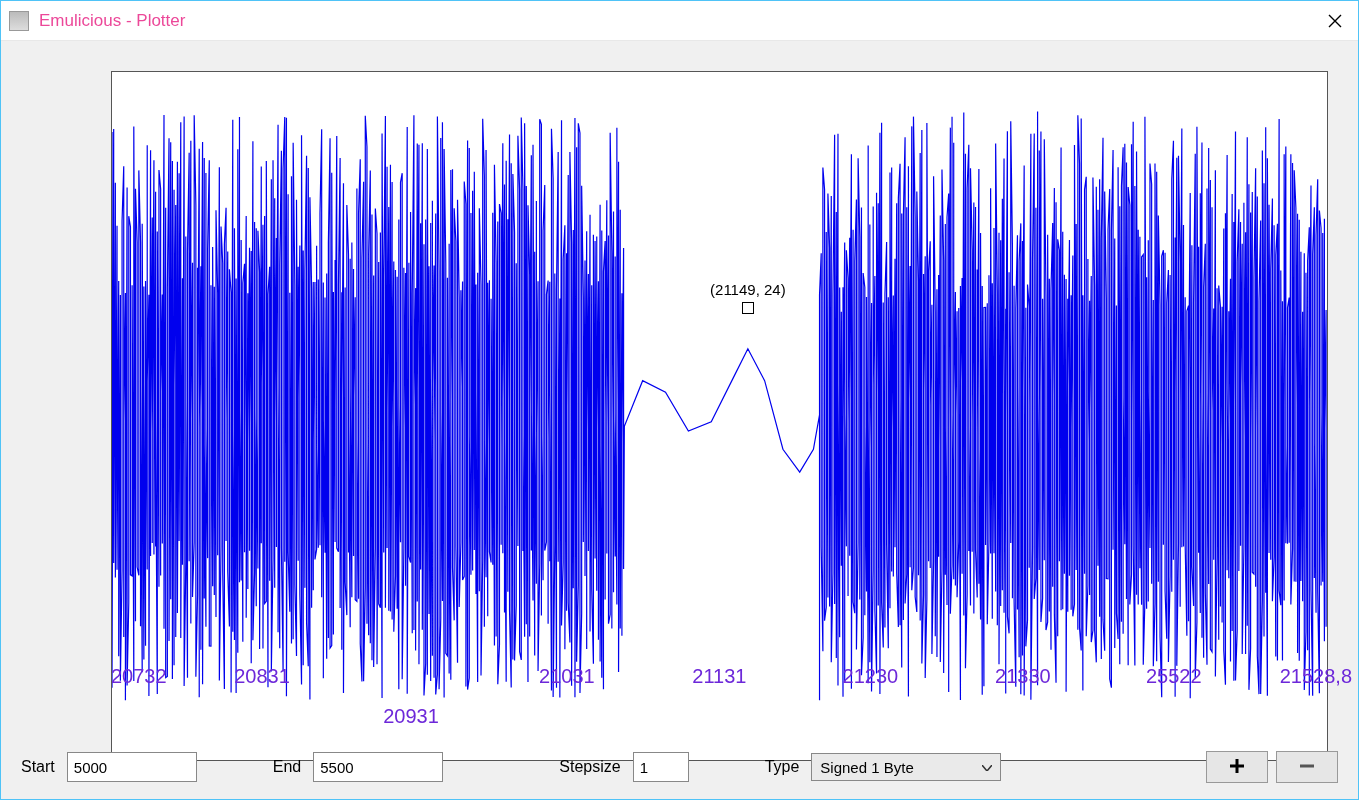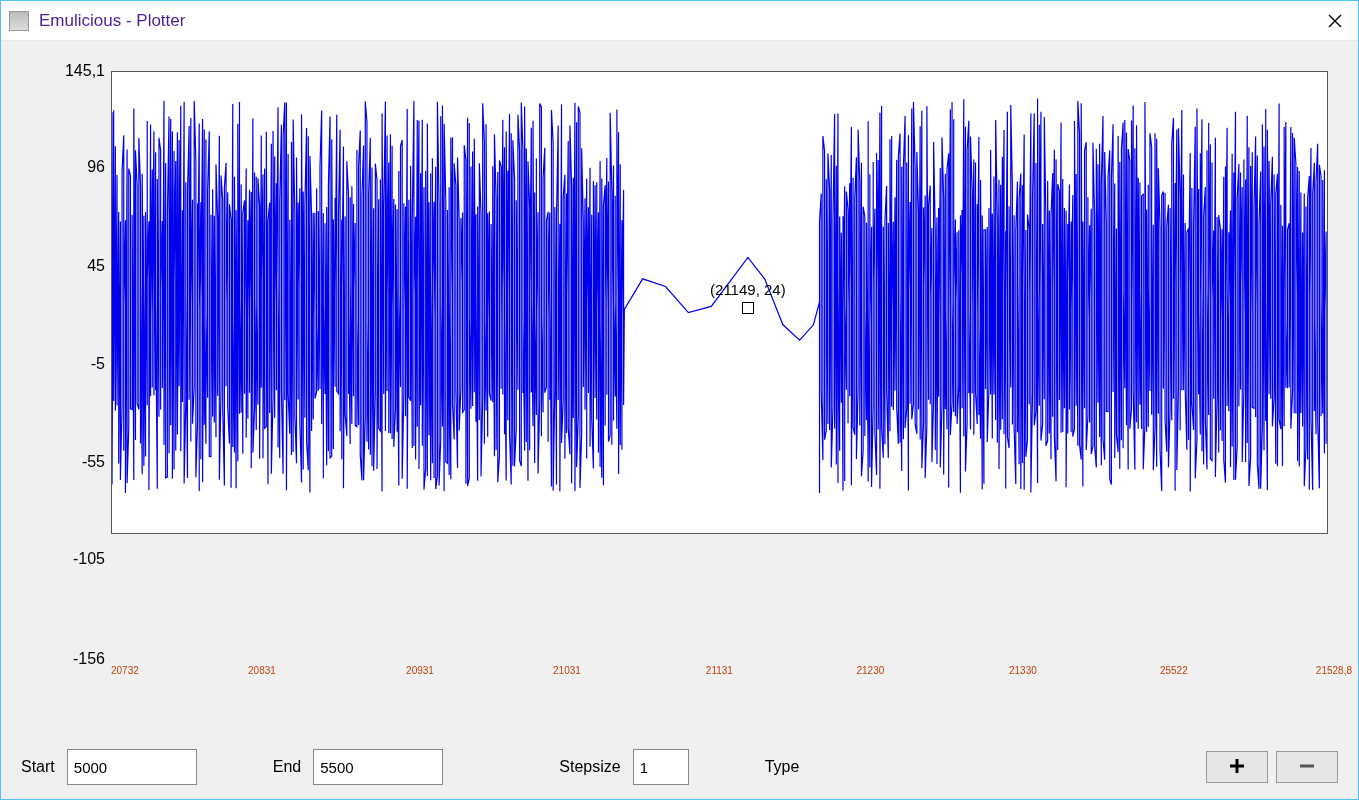--- a/index.html
+++ b/index.html
@@ -28,21 +28,21 @@
   }
   .app-icon {
     width: 20px; height: 20px;
     background: linear-gradient(#bbb,#ddd);
     border: 1px solid #999;
     margin-right: 10px;
     flex-shrink: 0;
   }
   .title-text {
     font-size: 17px;
-    color: #4c1d95;
+    color: #ec4899;
     flex: 0 0 auto;
   }
   .title-spacer { flex: 1; }
   .close-btn {
     width: 46px; height: 40px;
     display: flex; align-items: center; justify-content: center;
     font-size: 18px;
     color: #000;
     cursor: pointer;
   }
@@ -54,21 +54,21 @@
   }
   .plot-area {
     position: absolute;
     left: 30px; right: 30px;
     top: 30px; bottom: 70px;
   }
   .plot-canvas {
     position: absolute;
     left: 80px; top: 0;
     right: 0;
-    height: 463px;
+    height: 690px;
     background: #fff;
     border: 1px solid #555;
   }
   svg.plot-svg {
     position: absolute;
     left: 0; top: 0;
     width: 100%; height: 100%;
   }
   .y-labels {
     position: absolute;
@@ -84,22 +84,22 @@
     white-space: nowrap;
   }
   .x-labels {
     position: absolute;
     left: 80px; right: 0;
     top: 592px;
     height: 24px;
   }
   .x-labels span {
     position: absolute;
-    font-size: 10px;
-    color: #c2410c;
+    font-size: 20px;
+    color: #6d28d9;
     transform: translateX(-50%);
     white-space: nowrap;
     top: 2px;
     text-align: center;
   }
   .cursor-label {
     position: absolute;
     font-size: 15px;
     color: #000;
     white-space: nowrap;
@@ -122,21 +122,21 @@
     align-items: center;
     gap: 8px;
     font-size: 16px;
     margin-top: 7px;
   }
   .controlbar label {
     margin-right: 4px;
     color: #000;
   }
   .controlbar input[type=text] {
-    height: 36px;
+    height: 30px;
     border: 1px solid #888;
     background: #fff;
     font-size: 15px;
     padding: 0 6px;
   }
   .start-input { width: 130px; }
   .end-input   { width: 130px; }
   .step-input  { width: 56px; }
   .gap-s { width: 60px; }
   .gap-m { width: 100px; }
@@ -179,62 +179,61 @@
     <div class="close-btn">
       <svg width="14" height="14" viewBox="0 0 14 14">
           <path d="M1 1 L13 13 M13 1 L1 13" stroke="currentColor" stroke-width="1.4"></path>
         </svg>
     </div>
   </div>
 
   <div class="content">
     <div class="plot-area">
 
-      <div class="y-labels" id="y-labels">
-          <span style="top: 0px;">145,1</span>
-          <span style="top: 95.8844px;">96</span>
-          <span style="top: 195.479px;">45</span>
-          <span style="top: 293.121px;">-5</span>
-          <span style="top: 390.763px;">-55</span>
-          <span style="top: 488.405px;">-105</span>
-          <span style="top: 588px;">-156</span>
-        </div>
 
       <div class="plot-canvas" id="plot-canvas">
         <svg class="plot-svg" id="plot-svg" preserveAspectRatio="none" viewBox="0 0 1215 588">
             <path d="M0 283.35702424443707 L0 51.365557769659404 L0 526.2746817909093 L1.67733433734718 48.67802590774852 L1.67733433734718 419.54791313879286 L3.35466867469436 94.68290171975735 L3.35466867469436 432.0809777728575 L5.032003012041541 131.3495075669049 L5.032003012041541 425.4874653704592 L6.70933734938872 178.6884219453226 L6.70933734938872 499.3380857978906 L8.3866716867359 190.67531431390802 L8.3866716867359 520.309346183336 L10.064006024083081 425.958597966578 L10.064006024083081 127.28902768039825 L11.741340361430261 80.57822312699807 L11.741340361430261 482.9328268912479 L11.741340361430261 298.9581431869155 L13.41867469877744 188.96538258894338 L13.41867469877744 536.9050504802009 L15.09600903612462 98.73156980645729 L15.09600903612462 524.2641644559797 L16.7733433734718 453.68100093894407 L16.7733433734718 123.22507373512491 L18.45067771081898 132.3771341500917 L18.45067771081898 429.7891872462152 L20.128012048166163 430.6494144242032 L20.128012048166163 182.2173708405258 L21.805346385513342 520.3919701834016 L21.805346385513342 46.62624680014176 L23.482680722860522 469.49793008625437 L23.482680722860522 99.80157990659762 L25.1600150602077 145.63970089780548 L25.1600150602077 423.10426105651027 L26.83734939755488 430.1524984521774 L26.83734939755488 84.0877172931078 L28.51468373490206 145.2672817980163 L28.51468373490206 473.7662507704945 L28.51468373490206 267.31063979400636 L30.19201807224924 512.936472645567 L30.19201807224924 129.63054328914694 L31.86935240959642 502.12386236747835 L31.86935240959642 183.30614085800624 L31.86935240959642 265.32841720276684 L33.5466867469436 490.34847739358975 L33.5466867469436 178.5501544064084 L35.22402108429078 425.10950451909525 L35.22402108429078 62.63609922055355 L35.22402108429078 264.5667193541377 L36.90135542163796 190.3251291902257 L36.90135542163796 533.2619766617054 L38.57868975898515 66.90710706832158 L38.57868975898515 413.59664119080514 L38.57868975898515 308.96443698209447 L40.256024096332325 124.43404618593286 L40.256024096332325 402.45412089827016 L40.256024096332325 307.99881606947366 L41.93335843367951 75.44634351684431 L41.93335843367951 412.3719308352229 L43.610692771026685 102.44116975752837 L43.610692771026685 405.4971452411118 L43.610692771026685 297.3373064196711 L45.28802710837387 531.545624206442 L45.28802710837387 136.3723017317846 L46.965361445721044 439.86697131095445 L46.965361445721044 83.82507845034604 L48.64269578306823 99.98084133895884 L48.64269578306823 430.3200903955729 L48.64269578306823 273.7251753857256 L50.3200301204154 190.1500366283846 L50.3200301204154 403.0395207285222 L51.997364457762586 36.71614676228319 L51.997364457762586 475.7650483891028 L53.67469879510976 116.0719867345112 L53.67469879510976 517.5505249612874 L55.352033132456945 516.5824763931429 L55.352033132456945 184.08849889226468 L57.02936746980412 56.6683610711342 L57.02936746980412 486.36201588687845 L58.706701807151305 59.98400275806273 L58.706701807151305 450.5160915463602 L60.38403614449848 75.97301082587444 L60.38403614449848 518.7412481395378 L62.061370481845664 100.63326957534309 L62.061370481845664 507.08481828631096 L62.061370481845664 268.3556199285747 L63.73870481919284 113.63667153906192 L63.73870481919284 482.8630945791358 L65.41603915654002 76.76440141292636 L65.41603915654002 462.3465591869592 L67.0933734938872 86.58348111109746 L67.0933734938872 400.7641378047297 L68.77070783123439 43.04101815291813 L68.77070783123439 483.7561369628236 L70.44804216858157 176.2586652439 L70.44804216858157 421.04862281374335 L72.12537650592874 37.99946407069831 L72.12537650592874 524.8548381585763 L73.80271084327592 418.83125248574163 L73.80271084327592 140.53422413427865 L73.80271084327592 281.99410494852214 L75.48004518062311 517.772027599761 L75.48004518062311 154.0795792656009 L77.1573795179703 69.01516592794871 L77.1573795179703 418.07708874046193 L78.83471385531747 58.656912309187305 L78.83471385531747 471.39476617286687 L78.83471385531747 296.9415148570468 L80.51204819266465 162.95857866150595 L80.51204819266465 448.6497267221833 L82.18938253001184 401.9747845007264 L82.18938253001184 37.03923422758521 L83.86671686735902 113.8937518877969 L83.86671686735902 516.7506543223544 L85.5440512047062 447.01131038045685 L85.5440512047062 167.4025946358551 L85.5440512047062 282.6646401466229 L87.22138554205337 65.63699118321983 L87.22138554205337 534.3495663363278 L87.22138554205337 305.13008065078253 L88.89871987940056 166.01991924671267 L88.89871987940056 493.81399750981655 L88.89871987940056 288.5537975981074 L90.57605421674774 59.835313042848384 L90.57605421674774 523.2802942708013 L92.25338855409491 73.48975361944485 L92.25338855409491 450.0250354324951 L92.25338855409491 317.4915351529987 L93.93072289144209 474.1119824019746 L93.93072289144209 86.24302335196194 L93.93072289144209 304.6823037750471 L95.60805722878928 415.46945185895885 L95.60805722878928 151.56575034202444 L97.28539156613645 75.50609732763132 L97.28539156613645 490.445165053241 L98.96272590348363 490.6022092519473 L98.96272590348363 182.20972791123904 L100.6400602408308 439.5675325589437 L100.6400602408308 149.50632830513086 L102.317394578178 447.03767974217993 L102.317394578178 183.50485701946093 L103.99472891552517 465.7587545939238 L103.99472891552517 118.11751253633798 L105.67206325287235 189.4691211101134 L105.67206325287235 413.03643875064404 L107.34939759021952 81.39254250191004 L107.34939759021952 520.077295800173 L109.02673192756671 405.4748777801012 L109.02673192756671 132.0665532963497 L110.70406626491389 163.39700487786217 L110.70406626491389 427.00868454897204 L112.38140060226107 527.2989849973964 L112.38140060226107 147.36908735186347 L114.05873493960824 115.99972631216411 L114.05873493960824 400.88309292539157 L114.05873493960824 297.0545264072885 L115.73606927695543 153.51608693364386 L115.73606927695543 426.8686339389318 L117.41340361430261 473.85766455780106 L117.41340361430261 168.67132089745013 L119.09073795164979 188.49568984368705 L119.09073795164979 530.4099836949019 L120.76807228899696 40.898218705624004 L120.76807228899696 478.39085083090396 L120.76807228899696 307.4593742696533 L122.44540662634415 485.35529225487346 L122.44540662634415 133.48535889666562 L124.12274096369133 530.797320319323 L124.12274096369133 176.4886479342548 L125.8000753010385 496.3577619373682 L125.8000753010385 66.07750183483608 L127.47740963838568 436.04106991784585 L127.47740963838568 38.37674685276079 L127.47740963838568 288.4058780356799 L129.15474397573288 434.5321564414704 L129.15474397573288 143.51218730908488 L130.83207831308005 486.86537770288095 L130.83207831308005 180.3455479770335 L132.50941265042724 163.8173659886316 L132.50941265042724 410.3754771598788 L132.50941265042724 310.29973123239483 L134.1867469877744 123.08402694919727 L134.1867469877744 466.4924088356411 L135.8640813251216 189.0994812573377 L135.8640813251216 441.8974121636305 L135.8640813251216 316.72556797913825 L137.54141566246878 150.24213395191578 L137.54141566246878 409.09685610921827 L137.54141566246878 301.1739229819879 L139.21874999981594 152.94842573116688 L139.21874999981594 505.3655359019672 L140.89608433716313 59.21276171185764 L140.89608433716313 485.55218348907226 L142.57341867451032 428.04822338667685 L142.57341867451032 128.22980279441776 L142.57341867451032 289.29992496648094 L144.25075301185748 456.63554142355946 L144.25075301185748 133.64586041168667 L144.25075301185748 296.26018077747847 L145.92808734920467 424.4326909015366 L145.92808734920467 135.60175549733282 L147.60542168655184 170.93432277807165 L147.60542168655184 493.2203938781396 L149.28275602389903 80.86726481638658 L149.28275602389903 402.8074703453592 L149.28275602389903 266.75638092426533 L150.96009036124622 130.55672735634636 L150.96009036124622 492.7826624735367 L152.63742469859338 123.03330569120362 L152.63742469859338 454.2646428117479 L154.3147590359406 452.31213807260895 L154.3147590359406 76.1557463170023 L155.99209337328773 525.7408487124712 L155.99209337328773 190.02983419505716 L157.66942771063495 166.4979497330092 L157.66942771063495 434.90601539212184 L159.34676204798214 91.6055804642238 L159.34676204798214 512.2725507159619 L161.0240963853293 416.93734632820946 L161.0240963853293 75.41090811742413 L162.7014307226765 440.86197522663815 L162.7014307226765 107.90864344454428 L162.7014307226765 299.13268324784434 L164.37876506002368 141.96484153440133 L164.37876506002368 406.0573476812729 L164.37876506002368 266.5388964742447 L166.05609939737084 44.99343917979752 L166.05609939737084 478.8045568170481 L166.05609939737084 269.7622370239165 L167.73343373471803 492.4492365441939 L167.73343373471803 164.6782377510172 L169.4107680720652 67.27396767408402 L169.4107680720652 406.5366840788167 L171.0881024094124 512.4524483614948 L171.0881024094124 82.59595645869126 L172.76543674675958 38.55322903810861 L172.76543674675958 418.66424652816215 L174.44277108410674 39.2007935922195 L174.44277108410674 533.5807529456465 L176.12010542145393 104.5492286171555 L176.12010542145393 409.97759279076854 L177.79743975880112 461.32635788118466 L177.79743975880112 188.57420357181417 L179.47477409614828 488.48562848430925 L179.47477409614828 89.16887564526775 L181.15210843349547 484.70484799903784 L181.15210843349547 60.46759173838598 L182.82944277084263 182.51266583569446 L182.82944277084263 438.17054237343734 L184.50677710818982 499.0825959820849 L184.50677710818982 109.12108995411887 L186.184111445537 417.6704145841107 L186.184111445537 166.46529358060235 L186.184111445537 278.6492141981459 L187.86144578288418 148.2855440545162 L187.86144578288418 446.74996070649047 L189.53878012023137 523.5539496469052 L189.53878012023137 54.04961557280376 L191.21611445757856 506.97523893870624 L191.21611445757856 152.5822599371577 L192.89344879492572 440.8924464890737 L192.89344879492572 169.7385517505772 L194.5707831322729 71.50050756963844 L194.5707831322729 470.4425392217562 L196.24811746962007 507.86828132239407 L196.24811746962007 81.98660655101395 L197.92545180696726 536.2932812882258 L197.92545180696726 107.14712976288592 L199.60278614431445 185.00217634790414 L199.60278614431445 457.8344684032348 L201.2801204816616 179.47981253237452 L201.2801204816616 442.94339684531207 L201.2801204816616 315.5992195283959 L202.9574548190088 179.51802717880804 L202.9574548190088 416.5769650513276 L204.634789156356 408.0145403069404 L204.634789156356 148.4821757807108 L204.634789156356 321.211373113399 L206.31212349370315 406.64626342642134 L206.31212349370315 177.41066313093415 L207.98945783105034 404.41248549556974 L207.98945783105034 120.86132415026935 L209.6667921683975 48.97054165590373 L209.6667921683975 448.87005738902485 L211.3441265057447 179.8536212556702 L211.3441265057447 518.0796701531968 L211.3441265057447 297.04975480850055 L213.0214608430919 410.77687744388544 L213.0214608430919 192.8153345141888 L214.69879518043905 501.5038893740783 L214.69879518043905 172.11828200575945 L216.37612951778624 483.6594493031723 L216.37612951778624 146.08507523169504 L218.05346385513343 56.68503655321433 L218.05346385513343 492.2546892532593 L219.7307981924806 490.16154791826403 L219.7307981924806 86.0144302851138 L221.40813252982778 480.7553035987388 L221.40813252982778 188.04892588629082 L223.08546686717494 401.59330773446607 L223.08546686717494 160.68168054581758 L223.08546686717494 286.4434952499273 L224.76280120452213 54.622140457554224 L224.76280120452213 406.9052691571235 L226.44013554186932 410.015681868813 L226.44013554186932 181.83661399969662 L228.1174698792165 73.59328057069206 L228.1174698792165 458.12980525453315 L229.79480421656368 188.13438773195134 L229.79480421656368 493.8679082048948 L229.79480421656368 277.5007657109119 L231.47213855391087 95.1234123713736 L231.47213855391087 530.7879445462659 L233.14947289125803 184.15103195006515 L233.14947289125803 436.1559231377952 L234.82680722860522 464.15901331605784 L234.82680722860522 113.76104284290938 L236.5041415659524 156.09731259729415 L236.5041415659524 410.59287789764005 L236.5041415659524 302.0245232501404 L238.18147590329957 474.4799814944654 L238.18147590329957 159.67906718575102 L238.18147590329957 269.98826012439986 L239.85881024064676 448.8870509776908 L239.85881024064676 145.7932542952932 L241.53614457799392 413.60367302059797 L241.53614457799392 168.45245519514873 L241.53614457799392 276.9565523123035 L243.2134789153411 192.46167533173974 L243.2134789153411 450.98077829850223 L244.8908132526883 452.4035518599155 L244.8908132526883 99.55978541643606 L244.8908132526883 314.43796306546784 L246.56814759003547 450.2266145532226 L246.56814759003547 120.94261712540992 L248.24548192738266 74.56532221361181 L248.24548192738266 488.35553963314214 L249.92281626472987 520.8590008788078 L249.92281626472987 158.92380680987276 L251.600150602077 93.86997196835205 L251.600150602077 520.7347718858015 L253.27748493942423 440.72895644639067 L253.27748493942423 37.487387808488165 L254.95481927677136 63.81519476596793 L254.95481927677136 471.54477854178026 L254.95481927677136 317.128893645112 L256.6321536141186 481.4274293297689 L256.6321536141186 155.44349473740328 L258.30948795146577 84.21973152624196 L258.30948795146577 488.1943935337234 L259.9868222888129 121.72011147739505 L259.9868222888129 502.8370071056333 L261.6641566261601 173.89491565904444 L261.6641566261601 508.478878542737 L263.3414909635073 407.23693712901803 L263.3414909635073 116.67855739517523 L265.0188253008545 138.1704745494231 L265.0188253008545 506.2615082147353 L266.69615963820166 162.33046883648848 L266.69615963820166 454.52364854245 L268.3734939755488 457.9153344458522 L268.3734939755488 137.13103616642962 L270.050828312896 535.0005965779795 L270.050828312896 52.566887291180706 L271.7281626502432 410.6942534438199 L271.7281626502432 174.77871620929022 L273.40549698759037 37.52004396089524 L273.40549698759037 457.96455725440194 L275.08283132493756 81.02359746088769 L275.08283132493756 406.78924396554197 L275.08283132493756 289.05355978695405 L276.76016566228475 115.32992778194631 L276.76016566228475 460.37471691589 L278.4374999996319 79.2914317598163 L278.4374999996319 461.0943074980217 L280.1148343369791 93.9464012612192 L280.1148343369791 468.00190829783253 L280.1148343369791 303.5489234945119 L281.79216867432626 161.9788940892995 L281.79216867432626 478.37678717131837 L283.46950301167345 430.8580253747234 L283.46950301167345 169.12989665465318 L285.14683734902064 458.7204789571298 L285.14683734902064 174.94686065359804 L285.14683734902064 267.43018090048423 L286.8241716863678 527.5650225578913 L286.8241716863678 126.12591280531058 L286.8241716863678 283.71765665809727 L288.50150602371497 401.8739949403627 L288.50150602371497 94.35564538393521 L290.17884036106216 86.4987140771903 L290.17884036106216 518.9000502956922 L291.85617469840935 407.53227398031635 L291.85617469840935 167.3553474366281 L291.85617469840935 304.8279631064697 L293.53350903575654 171.81256483429075 L293.53350903575654 439.0378013812181 L295.21084337310367 47.0605041459778 L295.21084337310367 531.4524524616871 L296.88817771045086 163.10240469444693 L296.88817771045086 414.03730252448844 L298.56551204779805 419.25726417402313 L298.56551204779805 119.72669655706858 L300.24284638514524 479.6067713992453 L300.24284638514524 189.07724728123088 L301.92018072249243 36.97739598153828 L301.92018072249243 476.95108368082464 L301.92018072249243 284.8864472243748 L303.5975150598396 184.7186931525422 L303.5975150598396 494.35779234712777 L305.27484939718676 61.13391620983691 L305.27484939718676 452.46449438478663 L305.27484939718676 271.37704650848127 L306.952183734534 62.17265978107707 L306.952183734534 506.2609222289192 L308.6295180718812 129.18864301402408 L308.6295180718812 425.1300140226577 L310.3068524092284 60.79971175648143 L310.3068524092284 476.7600523047864 L311.98418674657546 147.15925420235544 L311.98418674657546 532.8904616543183 L313.6615210839227 505.7640062568935 L313.6615210839227 126.12869205232403 L315.3388554212699 515.2030657821185 L315.3388554212699 65.7439921932338 L317.0161897586171 463.3245695139769 L317.0161897586171 166.11093958639992 L318.6935240959643 520.5800716303595 L318.6935240959643 129.07191463946333 L318.6935240959643 266.45953725229714 L320.37085843331135 498.96012494652666 L320.37085843331135 109.9750135989712 L320.37085843331135 268.89933105362644 L322.0481927706586 165.45920616176903 L322.0481927706586 517.8083587203573 L322.0481927706586 316.3779946779504 L323.7255271080058 120.93219494910983 L323.7255271080058 531.9804256819644 L325.402861445353 514.8391685903403 L325.402861445353 38.03559428187191 L327.0801957827002 169.919202806445 L327.0801957827002 527.5128698202612 L328.75753012004736 467.0555412048825 L328.75753012004736 56.33971511180539 L328.75753012004736 290.6191464629692 L330.4348644573945 452.080673675262 L330.4348644573945 42.87078927335028 L332.1121987947417 534.6507630457869 L332.1121987947417 65.86349981480805 L333.7895331320889 163.56237007515648 L333.7895331320889 496.8359263632798 L335.46686746943607 498.96188290397487 L335.46686746943607 175.8827720853442 L337.14420180678326 514.0264062634537 L337.14420180678326 146.84797853686007 L337.14420180678326 277.94753803953404 L338.8215361441304 519.4086859840394 L338.8215361441304 83.7278048048787 L338.8215361441304 281.8338796839572 L340.4988704814776 83.18237757850846 L340.4988704814776 423.4974575390919 L342.1762048188248 468.65821241182874 L342.1762048188248 116.51388700963406 L343.85353915617196 144.5092421751247 L343.85353915617196 405.2475152834668 L345.53087349351915 504.97526934846576 L345.53087349351915 109.137765436199 L347.2082078308663 192.4957211076533 L347.2082078308663 457.3158709560145 L348.8855421682135 402.34336957903326 L348.8855421682135 186.47309282972043 L348.8855421682135 270.2100138996519 L350.56287650556067 179.13240665570555 L350.56287650556067 434.09501102268365 L352.24021084290786 431.0174135166939 L352.24021084290786 93.56772885565005 L353.91754518025505 112.72507851868255 L353.91754518025505 525.2603403432954 L355.59487951760224 58.51030702923299 L355.59487951760224 527.8082066715596 L357.27221385494937 517.9800525644653 L357.27221385494937 64.99429031138231 L357.27221385494937 311.10588029078565 L358.94954819229656 429.59288199783236 L358.94954819229656 120.56186028458069 L360.62688252964375 426.09337470427363 L360.62688252964375 101.5323559841624 L362.30421686699094 408.53020782508037 L362.30421686699094 85.17092881656163 L363.98155120433813 446.0965865215745 L363.98155120433813 181.53576051050135 L363.98155120433813 272.162351214272 L365.65888554168527 521.3752543827638 L365.65888554168527 171.61037461406943 L367.33621987903246 443.76026107291096 L367.33621987903246 116.39507419981334 L369.01355421637965 181.91026404555043 L369.01355421637965 515.7826057542098 L370.69088855372684 416.7908498741924 L370.69088855372684 39.98245681472474 L372.368222891074 88.82216458035214 L372.368222891074 474.18698858643137 L372.368222891074 314.77599316907964 L374.04555722842116 431.85830316275167 L374.04555722842116 66.76536547064063 L375.72289156576835 465.2055839835555 L375.72289156576835 180.13918888629217 L375.72289156576835 319.03200815118237 L377.40022590311554 177.96790215711127 L377.40022590311554 409.90317259212793 L379.07756024046273 419.20159552149664 L379.07756024046273 193.79015540412178 L380.7548945778099 421.18691546633534 L380.7548945778099 120.23182470174521 L382.4322289151571 490.11525503879466 L382.4322289151571 79.3574388763833 L384.10956325250424 163.21565901024093 L384.10956325250424 482.5372864654019 L385.78689758985143 127.67742745051413 L385.78689758985143 523.338306866592 L387.4642319271986 489.3206582722063 L387.4642319271986 112.81679367012316 L389.1415662645458 120.6348155186812 L389.1415662645458 404.1112887861108 L389.1415662645458 322.2965351324977 L390.818900601893 60.80804949752144 L390.818900601893 411.3570034017929 L390.818900601893 280.36046020558365 L392.49623493924014 96.07322003818655 L392.49623493924014 462.0242669881218 L392.49623493924014 314.7448522085686 L394.17356927658733 521.0945671768673 L394.17356927658733 75.85072395728696 L395.8509036139345 444.1827568462961 L395.8509036139345 125.8577154685222 L395.8509036139345 283.7412635152589 L397.5282379512817 53.48264918207997 L397.5282379512817 459.90182636232305 L399.2055722886289 526.0174340176554 L399.2055722886289 77.97615311074759 L400.8829066259761 502.12562032492656 L400.8829066259761 87.12821352571444 L402.5602409633232 136.96845021614848 L402.5602409633232 502.98584750291457 L404.2375753006704 456.029632089745 L404.2375753006704 163.46301199442922 L405.9149096380176 405.1355919925978 L405.9149096380176 54.55265928222036 L407.5922439753648 100.39078027342816 L407.5922439753648 495.44069413522163 L409.269578312712 502.4889315308888 L409.269578312712 38.83879666873054 L410.9469126500591 100.01836117363911 L410.9469126500591 409.4039126768379 L410.9469126500591 309.5407958883272 L412.6242469874063 482.7488273450025 L412.6242469874063 43.86020121010347 L414.3015813247535 471.9362170669138 L414.3015813247535 97.53579877896277 L415.9789156621007 521.316069815341 L415.9789156621007 113.85831648837672 L417.6562499994479 172.87006832287108 L417.6562499994479 482.3761403659832 L417.6562499994479 284.4600169747962 L419.333584336795 71.22953098583662 L419.333584336795 408.8612898111588 L419.333584336795 289.6120879819264 L421.0109186741422 451.7583814764246 L421.0109186741422 62.17960789861047 L422.6882530114894 498.6067754994376 L422.6882530114894 153.54179496851742 L422.6882530114894 310.1417661988348 L424.3655873488366 437.39762708204347 L424.3655873488366 110.34882232226698 L424.3655873488366 308.9350539790316 L426.0429216861838 178.75651349714974 L426.0429216861838 512.0082711129152 L427.72025602353096 420.18898162157143 L427.72025602353096 40.330557503146906 L429.3975903608781 44.64672811488197 L429.3975903608781 464.5059169191702 L429.3975903608781 310.9238061265074 L431.0749246982253 434.30713788810027 L431.0749246982253 135.77476362391405 L432.7522590355725 96.56792600656308 L432.7522590355725 409.008958236808 L434.42959337291967 401.71226285512796 L434.42959337291967 190.09792574688424 L436.10692771026686 178.23887874091298 L436.10692771026686 471.4844220027253 L436.10692771026686 313.58359574564054 L437.784262047614 179.3609997225537 L437.784262047614 418.04544550639423 L437.784262047614 270.5324735230083 L439.4615963849612 528.6942172254545 L439.4615963849612 48.454991334926945 L441.1389307223084 90.95801591011292 L441.1389307223084 534.0548154708456 L442.81626505965556 403.8417353107194 L442.81626505965556 172.14815891115296 L444.49359939700275 526.2119813085901 L444.49359939700275 185.9693543085504 L446.1709337343499 68.3877509146846 L446.1709337343499 418.5007564854792 L447.8482680716971 193.60116660721394 L447.8482680716971 534.6829922656706 L449.52560240904427 41.33456048672019 L449.52560240904427 473.10057088344115 L451.20293674639146 419.393798869167 L451.20293674639146 159.8777833472057 L452.88027108373865 131.00974461952268 L452.88027108373865 493.3850558924547 L454.55760542108584 154.8362292649859 L454.55760542108584 460.4925000649197 L454.55760542108584 286.19913916462684 L456.234939758433 88.00576077018013 L456.234939758433 453.3932819032546 L457.91227409578016 487.5843822991965 L457.91227409578016 68.30923718655731 L459.58960843312735 145.33050966757008 L459.58960843312735 524.5882146122653 L461.26694277047454 134.97225604880873 L461.26694277047454 441.20712087230226 L462.94427710782173 39.235534179886486 L462.94427710782173 534.4655915279093 L464.62161144516887 64.22930257095732 L464.62161144516887 503.96385782993224 L466.29894578251606 439.1467947430068 L466.29894578251606 43.865759704130255 L467.97628011986325 52.18404601509144 L467.97628011986325 530.7176262483378 L469.65361445721044 463.0878312442854 L469.65361445721044 97.18839290229386 L471.3309487945576 192.88620531302917 L471.3309487945576 401.64604645791223 L473.0082831319048 161.18333463172763 L473.0082831319048 430.77422940302563 L474.68561746925195 136.15065678246987 L474.68561746925195 493.0926489702367 L474.68561746925195 305.90508874866237 L476.36295180659914 172.58311106874248 L476.36295180659914 409.45196351375546 L478.04028614394633 122.0369456369171 L478.04028614394633 478.09902989450205 L479.7176204812935 182.21598121701908 L479.7176204812935 441.5499225747021 L481.3949548186407 505.6966178880456 L481.3949548186407 139.00702790044187 L483.07228915598785 415.7056041428343 L483.07228915598785 144.49048225778455 L484.74962349333504 443.28678453352796 L484.74962349333504 140.63566665026593 L484.74962349333504 305.0549907540664 L486.4269578306822 178.77735784974982 L486.4269578306822 485.1994200277993 L488.1042921680294 113.39001336662693 L488.1042921680294 503.9204948795432 L488.1042921680294 318.5327482358923 L489.7816265053766 517.6706520535813 L489.7816265053766 135.39817565360482 L491.45896084272374 527.5316213663755 L491.45896084272374 170.56398811354256 L493.13629518007093 144.36402651867706 L493.13629518007093 450.7604476316606 L493.13629518007093 294.7096623081623 L494.8136295174181 109.55048361768172 L494.8136295174181 411.5960856147487 L494.8136295174181 305.21094669339993 L496.4909638547653 139.81300953431384 L496.4909638547653 471.54536452759635 L498.16829819211256 463.6861227624909 L498.16829819211256 51.91376424304303 L499.84563252945975 154.78203394822555 L499.84563252945975 475.51600441727385 L499.84563252945975 299.5601180445363 L501.5229668668068 119.21809435362525 L501.5229668668068 444.5788832579581 L501.5229668668068 296.7712441213493 L503.200301204154 414.0285127372474 L503.200301204154 157.73498389991158 L503.200301204154 291.10434271867354 L504.8776355415012 455.1676469543088 L504.8776355415012 47.7150168176222 L504.8776355415012 284.54841712076296 L506.55496987884845 76.81025898864664 L506.55496987884845 512.7261037375986 L508.23230421619564 117.64573535582156 L508.23230421619564 475.61445003437325 L509.9096385535427 189.16409875039807 L509.9096385535427 481.8188678549024 L509.9096385535427 316.5681052191348 L511.5869728908899 150.43181756057692 L511.5869728908899 424.8639764621628 L512.3493975903618 302.88542012620394 L530.6475903614462 263.8286283626702 L553.5203313253016 273.5928263035537 L576.3930722891572 306.7910993025573 L599.2658132530127 298.97974094985057 L622.1385542168681 259.9229491863169 L635.8621987951814 236.48887412819664 L652.6355421686752 263.8286283626702 L670.9337349397597 322.4138160079708 L687.7070783132536 341.9422118897377 L701.4307228915669 322.4138160079708 L707.5301204819284 293.1212221853205 L707.5301204819284 293.1212221853205 L707.5301204819284 536.8400060546172 L707.5301204819284 190.5955365306633 L709.2074548192754 154.86125085933196 L709.2074548192754 405.64246972349673 L710.8847891566227 494.96311569512613 L710.8847891566227 81.64530329805802 L712.5621234939698 100.36550754230382 L712.5621234939698 468.9617530645521 L714.239457831317 457.58659640303796 L714.239457831317 136.76574097991863 L715.9167921686642 449.0241716586508 L715.9167921686642 103.8602599795264 L717.5941265060114 150.16130976542803 L717.5941265060114 456.7755920335997 L719.2714608433587 105.94061008127954 L719.2714608433587 504.4678056317508 L720.9487951807058 428.3998148763177 L720.9487951807058 189.72332175712376 L722.6261295180531 53.56647026745566 L722.6261295180531 454.71526590430426 L724.3034638554002 119.66915274993067 L724.3034638554002 500.7198403521792 L725.9807981927474 52.81801569826962 L725.9807981927474 524.2225594630388 L725.9807981927474 265.98338192061215 L727.6581325300945 483.1947625510303 L727.6581325300945 184.2653494115541 L729.3354668674416 421.89361436051354 L729.3354668674416 204.93035686707043 L731.0128012047888 533.8567522650146 L731.0128012047888 183.8704954262355 L731.0128012047888 307.4659038258894 L732.6901355421361 145.81054924809314 L732.6901355421361 521.7649349504492 L732.6901355421361 292.26082758281365 L734.3674698794832 405.42624095736755 L734.3674698794832 152.34847671022442 L736.0448042168305 176.19588942054725 L736.0448042168305 447.91490050883385 L736.0448042168305 299.9071890721675 L737.7221385541776 141.76034922704542 L737.7221385541776 413.5321827510377 L737.7221385541776 280.1515144060257 L739.3994728915249 70.24094780045186 L739.3994728915249 527.2046412810095 L741.076807228872 134.75242765552377 L741.076807228872 452.9649262717088 L742.7541415662192 462.54462239279025 L742.7541415662192 161.782245620653 L744.4314759035664 108.89833163175354 L744.4314759035664 493.5010810840362 L746.1088102409135 402.3849745719741 L746.1088102409135 73.69444683622328 L747.7861445782606 141.03473136223425 L747.7861445782606 450.78037114940696 L749.4634789156079 115.73166291499075 L749.4634789156079 515.4896128461758 L751.140813252955 483.44087659377897 L751.140813252955 171.75672875724536 L752.8181475903023 183.93532219994455 L752.8181475903023 464.33070716016584 L752.8181475903023 302.90726902591734 L754.4954819276494 444.08196728593236 L754.4954819276494 192.19705250842935 L756.1728162649966 522.4329587807669 L756.1728162649966 62.75861211224151 L756.1728162649966 297.9415415082967 L757.8501506023438 504.39924529127086 L757.8501506023438 130.2926402914964 L757.8501506023438 321.62750675506686 L759.527484939691 197.34046766793364 L759.527484939691 529.3651709848525 L761.2048192770382 425.16986105815033 L761.2048192770382 114.9309049261077 L761.2048192770382 268.1120172536092 L762.8821536143853 174.4205198223798 L762.8821536143853 459.9451893127121 L764.5594879517324 513.9660497243988 L764.5594879517324 103.14937547237639 L764.5594879517324 274.4022401400626 L766.2368222890797 112.11830694859594 L766.2368222890797 456.0267021606646 L767.9141566264268 51.9855809904152 L767.9141566264268 531.5649617383722 L769.591490963774 43.47854027687242 L769.591490963774 452.9655122575249 L771.2688253011212 491.9382569125825 L771.2688253011212 196.92056697459117 L772.9461596384684 474.6563632251019 L772.9461596384684 189.82792859651784 L774.6234939758156 145.25362832850197 L774.6234939758156 404.49510949563535 L776.3008283131628 492.4093895087013 L776.3008283131628 192.61547986600578 L777.97816265051 458.25110431845917 L777.97816265051 85.80747683733034 L779.6554969878572 426.90555104534405 L779.6554969878572 81.54364313019619 L779.6554969878572 305.7920771984206 L781.3328313252042 190.97934049773608 L781.3328313252042 431.233056297007 L783.0101656625515 159.665062124747 L783.0101656625515 406.2161498374274 L784.6874999998986 112.08515689385837 L784.6874999998986 427.89059320215455 L786.3648343372458 474.3170774375985 L786.3648343372458 107.6445228947905 L788.042168674593 78.45184802500575 L788.042168674593 472.92711908188494 L788.042168674593 278.8810134445306 L789.7195030119402 509.00333584811796 L789.7195030119402 120.9244348226598 L791.3968373492874 468.37576724848395 L791.3968373492874 121.96460987353646 L793.0741716866346 55.82067398961021 L793.0741716866346 454.187878669843 L794.7515060239817 429.3116088061197 L794.7515060239817 115.55854596247235 L796.428840361329 533.8210071302344 L796.428840361329 80.53146145887575 L796.428840361329 279.77079105010023 L798.1061746986761 165.8339189774668 L798.1061746986761 423.1780952693348 L799.7835090360232 46.47309522149931 L799.7835090360232 442.88362629207313 L801.4608433733704 423.21091047503467 L801.4608433733704 38.14285479989019 L803.1381777107176 123.87036968700505 L803.1381777107176 448.5419053320268 L804.8155120480648 461.49687975366044 L804.8155120480648 102.10330707843536 L806.492846385412 178.63720678499823 L806.492846385412 430.010689884689 L808.1701807227591 69.17719937731749 L808.1701807227591 468.8427979438902 L809.8475150601064 49.53174027195212 L809.8475150601064 505.42472046939 L811.5248493974535 446.93630419600015 L811.5248493974535 172.74091704900962 L811.5248493974535 272.5709507525903 L813.2021837348008 157.48820853031344 L813.2021837348008 517.9607150325351 L814.8795180721479 450.61219322019537 L814.8795180721479 43.608193824290424 L816.5568524094951 418.1415471802294 L816.5568524094951 170.17657614808803 L818.2341867468422 144.69670740891087 L818.2341867468422 423.9240552131895 L818.2341867468422 285.3716434800793 L819.9115210841894 198.97071369313892 L819.9115210841894 497.44476562617456 L821.5888554215366 418.42340635775815 L821.5888554215366 89.1571057015907 L823.2661897588838 204.9406702174332 L823.2661897588838 482.28882847938905 L824.9435240962309 185.64881169593525 L824.9435240962309 500.02544716013847 L826.6208584335782 173.42896485178494 L826.6208584335782 414.25353129061756 L826.6208584335782 321.38541090077126 L828.2981927709253 122.55099750844983 L828.2981927709253 504.3342008656873 L829.9755271082726 424.8909318097019 L829.9755271082726 83.28070599844472 L831.6528614456197 161.4058083324108 L831.6528614456197 513.6490313979059 L833.3301957829669 129.91472966748813 L833.3301957829669 429.7053912745174 L833.3301957829669 303.59764402950503 L835.007530120314 455.62061399012947 L835.007530120314 124.16503684022786 L836.6848644576612 103.81237656712773 L836.6848644576612 529.8931442051299 L836.6848644576612 305.0057679455167 L838.3621987950083 47.54200031981509 L838.3621987950083 463.0936911024461 L840.0395331323556 422.18484931109936 L840.0395331323556 38.327758438537444 L840.0395331323556 292.98811969281365 L841.7168674697027 433.54418435557966 L841.7168674697027 60.42411159083372 L841.7168674697027 273.6995594343375 L843.39420180705 188.1144391005272 L843.39420180705 438.9616232251293 L843.39420180705 293.30204066570724 L845.0715361443971 204.4647827649784 L845.0715361443971 448.98491060897425 L846.7488704817443 401.1848756206666 L846.7488704817443 201.7921516852474 L848.4262048190915 536.7749616290337 L848.4262048190915 182.85389374761672 L848.4262048190915 264.44617370054664 L850.1035391564387 176.0875992417378 L850.1035391564387 428.909622536297 L851.7808734937859 34.62673899405888 L851.7808734937859 464.5070888908024 L853.458207831133 69.96617068007163 L853.458207831133 509.66784376353917 L855.1355421684801 446.25714663517715 L855.1355421684801 99.64799302420619 L856.8128765058274 62.14570443353796 L856.8128765058274 409.28612952780816 L856.8128765058274 303.75987838829644 L858.4902108431745 455.9452501322312 L858.4902108431745 82.29725437456347 L860.1675451805218 151.40554181991138 L860.1675451805218 410.11412748591243 L860.1675451805218 298.9297647309659 L861.8448795178689 111.4891925764652 L861.8448795178689 462.78546256319424 L863.5222138552161 115.35817229828086 L863.5222138552161 408.09423437792566 L865.1995481925633 449.03589137497215 L865.1995481925633 168.73123376153012 L865.1995481925633 308.8745300154577 L866.8768825299105 82.89100868830747 L866.8768825299105 437.40114299693994 L866.8768825299105 322.2237054667864 L868.5542168672577 467.92221422684725 L868.5542168672577 137.65121577535325 L870.2315512046049 532.2095461360472 L870.2315512046049 182.8914638096527 L871.9088855419519 525.0534873502233 L871.9088855419519 201.258067470031 L873.5862198792992 201.23744076930546 L873.5862198792992 404.26305911247243 L875.2635542166463 197.680808229906 L875.2635542166463 471.92566932222456 L876.9408885539935 402.3269619761834 L876.9408885539935 173.61534182619835 L878.6182228913407 411.48474830969576 L878.6182228913407 99.33859251332223 L880.2955572286879 467.33388446751485 L880.2955572286879 180.6461001020948 L881.9728915660351 411.23629032368285 L881.9728915660351 133.24299516313982 L883.6502259033823 444.0210247610613 L883.6502259033823 61.08784935346807 L885.3275602407294 189.07063401273524 L885.3275602407294 472.8679345144621 L887.0048945780767 137.4243220673717 L887.0048945780767 506.2152153352659 L888.6822289154239 143.76850587625893 L888.6822289154239 456.30563140911306 L890.359563252771 108.38782078879507 L890.359563252771 442.96156240561015 L890.359563252771 276.8510748654112 L892.0368975901181 73.90808052230989 L892.0368975901181 462.19654681804576 L893.7142319274653 202.4212660573781 L893.7142319274653 531.124886390505 L893.7142319274653 293.17672341332815 L895.3915662648125 50.59033201990508 L895.3915662648125 465.23957116088746 L897.0689006021597 479.741548136941 L897.0689006021597 171.14750441795724 L898.7462349395068 402.5484646146571 L898.7462349395068 42.062664605636655 L900.4235692768541 149.1830148167283 L900.4235692768541 449.6781318293828 L902.1009036142013 182.75444358340405 L902.1009036142013 452.36663475350326 L903.7782379515485 525.3734356057965 L903.7782379515485 202.1818489953846 L905.4555722888957 139.5739189501321 L905.4555722888957 459.4312797520204 L905.4555722888957 268.7981229319655 L907.1329066262427 500.25398162840503 L907.1329066262427 161.7586722483951 L908.8102409635899 129.38359212380396 L908.8102409635899 531.7729867030764 L910.4875753009371 144.39099023744217 L910.4875753009371 498.5991576838287 L910.4875753009371 271.58549003448263 L912.1649096382843 79.81100026924588 L912.1649096382843 532.9174170018574 L913.8422439756315 201.42897441890022 L913.8422439756315 490.88348244365994 L915.5195783129786 468.53867130535093 L915.5195783129786 181.6067150216012 L917.1969126503259 200.6805198497143 L917.1969126503259 423.6920048300265 L917.1969126503259 287.0984599677725 L918.8742469876731 52.87179245373284 L918.8742469876731 536.450325486932 L920.5515813250203 406.79979171023126 L920.5515813250203 159.46174178902322 L922.2289156623675 52.47693846841423 L922.2289156623675 450.41354402854824 L923.9062499997146 432.7097405534986 L923.9062499997146 115.9276165718839 L925.5835843370617 524.1399354629732 L925.5835843370617 33.69485412199174 L925.5835843370617 275.918604007528 L927.2609186744089 425.62692999468345 L927.2609186744089 67.15062603102751 L927.2609186744089 296.6662689480137 L928.938253011756 50.792915687745904 L928.938253011756 470.1061833633331 L930.6155873491033 449.8709211628692 L930.6155873491033 193.80372516137675 L932.2929216864505 417.25963852704695 L932.2929216864505 57.47007337977493 L933.9702560237977 191.2872676728539 L933.9702560237977 476.90596277298744 L935.6475903611449 470.1718137747327 L935.6475903611449 139.11055485168924 L937.324924698492 461.1874792427765 L937.324924698492 176.74839033283996 L939.0022590358393 493.8315770842986 L939.0022590358393 185.39097793686528 L940.6795933731864 128.97105810929202 L940.6795933731864 439.84353187831175 L940.6795933731864 277.41889512118115 L942.3569277105337 99.22072565203314 L942.3569277105337 463.3327733154018 L944.0342620478807 521.9946413903479 L944.0342620478807 111.22251880279856 L945.711596385228 482.210892365852 L945.711596385228 143.02594465013743 L947.3889307225751 152.1989331299638 L947.3889307225751 418.23764885406456 L949.0662650599223 64.48536163012716 L949.0662650599223 460.0231254262492 L950.7435993972695 136.59925403834774 L950.7435993972695 459.05507685810466 L952.4209337346167 173.35308805983 L952.4209337346167 428.8346163518402 L954.0982680719638 176.86846719777827 L954.0982680719638 529.6874631836899 L955.7756024093111 193.82066852268707 L955.7756024093111 461.21384860449956 L955.7756024093111 268.8478480140719 L957.4529367466582 143.60570227410335 L957.4529367466582 430.52284148793245 L959.1302710840055 190.79075351967344 L959.1302710840055 459.51038783718957 L959.1302710840055 304.15943700259544 L960.8076054213526 156.88561420197277 L960.8076054213526 465.2090998984519 L962.4849397586997 454.9590360037886 L962.4849397586997 62.45363160865577 L964.1622740960469 425.5823950726623 L964.1622740960469 129.97071642660046 L965.8396084333941 476.6498869713656 L965.8396084333941 36.953136168753076 L967.5169427707413 78.30377778051121 L967.5169427707413 474.838018828083 L969.1942771080885 494.40291325496503 L969.1942771080885 39.74068743824091 L970.8716114454356 528.5940136509068 L970.8716114454356 190.70751004888797 L972.5489457827829 428.89907479160775 L972.5489457827829 100.51873446197965 L974.22628012013 89.53648966136518 L974.22628012013 482.2167522240127 L975.9036144574773 438.77645170725174 L975.9036144574773 159.88237915024882 L975.9036144574773 315.98370993599605 L977.5809487948244 195.50395463547238 L977.5809487948244 446.97146334496426 L977.5809487948244 288.2870903395369 L979.2582831321715 174.4168364829644 L979.2582831321715 487.1964596889594 L980.9356174695187 477.2276689860088 L980.9356174695187 90.2392708218016 L982.6129518068659 182.8619970943305 L982.6129518068659 476.82216680128965 L984.290286144213 504.5439837878397 L984.290286144213 97.97723026543287 L985.9676204815603 422.0067096230147 L985.9676204815603 117.75823626128067 L987.6449548189074 465.4798253454754 L987.6449548189074 91.57116635436876 L989.3222891562547 501.63983808340606 L989.3222891562547 142.46902373054633 L990.9996234936018 56.1698545661792 L990.9996234936018 468.0440992765894 L992.676957830949 494.64082349628865 L992.676957830949 102.11730376821339 L994.3542921682962 193.32562770527278 L994.3542921682962 432.9177655182028 L996.0316265056434 433.07480971690904 L996.0316265056434 134.60730408256154 L997.7089608429905 99.93382016283232 L997.7089608429905 518.7389041962734 L999.3862951803377 526.2090513795097 L999.3862951803377 135.98045301657987 L1001.0636295176848 66.65411187784707 L1001.0636295176848 408.2313550588856 L1002.7409638550321 142.30401012474158 L1002.7409638550321 492.20781038797384 L1004.4182981923792 199.56667801053203 L1004.4182981923792 462.54989626513486 L1006.0956325297265 484.646249417431 L1006.0956325297265 81.44345629810033 L1007.7729668670736 506.1800561863018 L1007.7729668670736 114.66128448090882 L1009.4503012044208 469.7715854623582 L1009.4503012044208 97.66782975454885 L1011.127635541768 64.40874817028919 L1011.127635541768 480.0544645627213 L1011.127635541768 277.7702354740438 L1012.8049698791152 403.51592719698556 L1012.8049698791152 61.222659576067485 L1014.4823042164624 450.50495781585494 L1014.4823042164624 77.29085944130776 L1016.1596385538095 507.05727695295576 L1016.1596385538095 98.30946748069152 L1017.8369728911566 113.67046617819716 L1017.8369728911566 455.0381440889578 L1019.5143072285039 429.45869124595276 L1019.5143072285039 61.84735394089989 L1019.5143072285039 298.77606902263716 L1021.191641565851 42.61663885369569 L1021.191641565851 404.92053519810077 L1022.8689759031982 507.179747988514 L1022.8689759031982 97.40410265241445 L1024.5463102405454 446.8630559689916 L1024.5463102405454 68.03462749069604 L1026.2236445778926 455.17702272736597 L1026.2236445778926 134.84451114090587 L1027.9009789152399 424.11274264596346 L1027.9009789152399 140.83509436592578 L1027.9009789152399 275.9786256975453 L1029.578313252587 455.3721560041166 L1029.578313252587 158.0694394900454 L1031.2556475899341 156.10400957804933 L1031.2556475899341 506.58028449867635 L1032.9329819272814 450.90460014241336 L1032.9329819272814 38.157588157551345 L1034.6103162646284 458.79665711321866 L1034.6103162646284 175.51078828930417 L1036.2876506019757 452.6250544983893 L1036.2876506019757 143.84290933244773 L1036.2876506019757 272.8451921145102 L1037.964984939323 406.780454178301 L1037.964984939323 78.20211761264937 L1039.64231927667 95.86152010529293 L1039.64231927667 437.3150030819779 L1041.3196536140172 194.84905688743476 L1041.3196536140172 507.790345208857 L1042.9969879513644 454.5054829821519 L1042.9969879513644 78.14023751047262 L1044.6743222887117 503.6040625388664 L1044.6743222887117 85.1916224870946 L1046.3516566260587 435.69299434310136 L1046.3516566260587 122.65265767631178 L1048.028990963406 199.00975709094092 L1048.028990963406 481.978841982689 L1049.7063253007532 534.4526998399558 L1049.7063253007532 157.26426149386407 L1051.3836596381002 152.2932266189951 L1051.3836596381002 404.0989830839733 L1053.0609939754474 154.39420342147378 L1053.0609939754474 443.63427412245636 L1054.7383283127947 484.2946579277901 L1054.7383283127947 197.51284795256902 L1056.4156626501417 169.20417454245273 L1056.4156626501417 504.1408255463848 L1058.092996987489 430.60429351636594 L1058.092996987489 173.42675484813577 L1059.7703313248362 444.2624509172814 L1059.7703313248362 91.37079269017721 L1061.4476656621835 58.81891227365236 L1061.4476656621835 416.8547223281439 L1063.1249999995305 141.5408221978945 L1063.1249999995305 534.0214142793296 L1063.1249999995305 275.6164864632151 L1064.8023343368777 73.29222617207415 L1064.8023343368777 507.54950503845293 L1066.479668674225 403.2135585158944 L1066.479668674225 71.68039684394535 L1068.1570030115722 162.0047193213362 L1068.1570030115722 456.95314573586836 L1068.1570030115722 285.90782050178154 L1069.8343373489192 48.36264834154065 L1069.8343373489192 406.25658285873607 L1071.5116716862665 130.7309576819153 L1071.5116716862665 405.5698074823042 L1073.1890060236135 192.5904331579818 L1073.1890060236135 404.3204857224471 L1074.8663403609607 481.82765764214344 L1074.8663403609607 204.2386257248799 L1076.543674698308 199.6211914338782 L1076.543674698308 469.3274082137786 L1076.543674698308 275.0443968822138 L1078.2210090356552 103.34974913656788 L1078.2210090356552 535.1834241525928 L1079.8983433730023 148.05959629506634 L1079.8983433730023 422.69055507036614 L1081.5756777103495 456.459745678739 L1081.5756777103495 197.71985162770807 L1083.2530120476968 69.87261385892339 L1083.2530120476968 518.3562554583809 L1084.930346385044 469.993674086648 L1084.930346385044 46.69114891488414 L1086.6076807223913 410.9427114298327 L1086.6076807223913 149.3914918276334 L1086.6076807223913 306.0786242624779 L1088.2850150597383 462.27799884647925 L1088.2850150597383 103.7291330963422 L1088.2850150597383 287.5585425456454 L1089.9623493970853 60.23257794123879 L1089.9623493970853 483.62253219676006 L1089.9623493970853 279.17936393716866 L1091.6396837344325 500.71280852238635 L1091.6396837344325 183.8564987364574 L1093.3170180717798 146.70781072965656 L1093.3170180717798 444.896487570267 L1094.994352409127 506.6523607540527 L1094.994352409127 99.65830637456901 L1094.994352409127 274.23674100315304 L1096.671686746474 437.49724467077505 L1096.671686746474 64.91336567018334 L1096.671686746474 294.8789284967465 L1098.3490210838213 92.26952750750678 L1098.3490210838213 493.1922665589683 L1100.0263554211685 495.59949629137606 L1100.0263554211685 115.58653934202852 L1100.0263554211685 289.913200979126 L1101.7036897585158 202.21499905012217 L1101.7036897585158 416.81077339193877 L1103.381024095863 83.91497704575681 L1103.381024095863 516.679164052794 L1105.05835843321 415.15594944736245 L1105.05835843321 184.84731703916918 L1106.735692770557 485.20938178667245 L1106.735692770557 182.52828654330557 L1108.4130271079043 200.01088874401546 L1108.4130271079043 456.81719702654055 L1108.4130271079043 318.8750476647355 L1110.0903614452516 200.58180635338465 L1110.0903614452516 470.5321950516146 L1111.7676957825988 133.7306693017236 L1111.7676957825988 494.03491416247425 L1113.4450301199458 523.7256434910131 L1113.4450301199458 120.62682099790487 L1113.4450301199458 301.63676806442226 L1115.122364457293 71.03065577108907 L1115.122364457293 425.8806618530409 L1115.122364457293 269.4799592850905 L1116.7996987946403 432.63414838322586 L1116.7996987946403 204.4669927686275 L1116.7996987946403 300.44386836742643 L1118.4770331319876 176.70566359562264 L1118.4770331319876 503.90467326250933 L1120.1543674693348 104.37371749401717 L1120.1543674693348 477.762674036079 L1121.8317018066818 128.22113020434 L1121.8317018066818 520.2513335875452 L1121.8317018066818 283.5521575211878 L1123.5090361440289 50.823119070951066 L1123.5090361440289 520.0433086228411 L1125.1863704813761 477.72810087293095 L1125.1863704813761 162.18667628845128 L1126.8637048187234 117.25877543656804 L1126.8637048187234 426.4121509882147 L1128.5410391560706 128.19976683573134 L1128.5410391560706 404.9111594250437 L1128.5410391560706 269.7423972184296 L1130.2183734934179 146.84851429532046 L1130.2183734934179 497.4881285765636 L1131.8957078307649 406.3720220645015 L1131.8957078307649 111.64462949979026 L1131.8957078307649 313.4620455449361 L1133.5730421681121 137.05598812584316 L1133.5730421681121 497.36682951263754 L1135.2503765054594 55.707227135619405 L1135.2503765054594 473.33437922405227 L1136.9277108428066 95.99706699577553 L1136.9277108428066 528.0584226150206 L1138.6050451801536 492.7750446579278 L1138.6050451801536 120.02127999803196 L1138.6050451801536 316.2574490243593 L1140.2823795175009 102.51436775718122 L1140.2823795175009 427.628071556556 L1141.959713854848 429.0508451179694 L1141.959713854848 175.8658622089377 L1143.6370481921952 82.31788107528905 L1143.6370481921952 440.03690719761425 L1143.6370481921952 305.27247520408713 L1145.3143825295424 106.40323751183934 L1145.3143825295424 499.1775256842879 L1146.9917168668896 531.6809869299536 L1146.9917168668896 195.84355852956173 L1148.6690512042367 126.87081797469642 L1148.6690512042367 531.5567579369473 L1150.346385541584 451.5509424975365 L1150.346385541584 67.091692600383 L1152.0237198789312 482.3667645929261 L1152.0237198789312 95.00551202518068 L1153.7010542162784 445.1144742938444 L1153.7010542162784 47.24880650235832 L1153.7010542162784 290.1226490522405 L1155.3783885536254 533.1910723779612 L1155.3783885536254 73.67676680702994 L1157.0557228909727 411.1349147775031 L1157.0557228909727 113.43620579138496 L1158.73305722832 416.7767862146068 L1158.73305722832 168.75407046590487 L1160.410391565667 108.09094363192304 L1160.410391565667 452.23361597325584 L1162.0877259030142 414.55941588660505 L1162.0877259030142 130.87755459064368 L1163.7650602403614 499.52032738668777 L1163.7650602403614 156.49297022030333 L1165.4423945777085 129.77549943759033 L1165.4423945777085 502.91201329008993 L1167.1197289150557 40.117124726482984 L1167.1197289150557 443.2985042498493 L1168.797063252403 455.69093228805764 L1168.797063252403 169.6911120131535 L1170.4743975897502 502.9612360986397 L1170.4743975897502 196.01372881054795 L1172.1517319270972 451.7859228097798 L1172.1517319270972 70.28809454496752 L1172.1517319270972 284.4155657650344 L1173.8290662644445 63.698600331022135 L1173.8290662644445 402.84731738085185 L1173.8290662644445 319.7191183766519 L1175.5064006017917 403.2369979485371 L1175.5064006017917 201.42234440795278 L1177.183734939139 192.73850340247623 L1177.183734939139 402.409585976249 L1178.861069276486 70.19527439170236 L1178.861069276486 455.02408042937213 L1180.5384036138332 407.5053186327772 L1180.5384036138332 77.77706024412555 L1182.2157379511802 435.36777221518355 L1182.2157379511802 83.94444376107919 L1183.8930722885275 116.27827048421904 L1183.8930722885275 435.66545300974616 L1183.8930722885275 284.54364552197495 L1185.5704066258747 121.09239509999696 L1185.5704066258747 496.63434724255234 L1187.247740963222 126.37577715728207 L1187.247740963222 503.2606748506505 L1188.925075300569 153.58239541434494 L1188.925075300569 435.06833346317273 L1190.6024096379163 204.83385337439 L1190.6024096379163 452.3830423563532 L1192.2797439752635 154.95554434836333 L1192.2797439752635 528.2025751257734 L1193.9570783126107 478.57426439133326 L1193.9570783126107 171.55414508940476 L1195.6344126499578 494.2013341342375 L1195.6344126499578 161.27910145652498 L1197.311746987305 132.61682746254132 L1197.311746987305 532.8928055975825 L1197.311746987305 286.6780570008733 L1198.989081324652 96.98788529848719 L1198.989081324652 442.5015635399967 L1200.6664156619993 533.0879388743332 L1200.6664156619993 155.84175581168097 L1202.3437499993465 115.68746284200728 L1202.3437499993465 432.4085438440396 L1202.3437499993465 316.76901464178667 L1204.0210843366938 462.0857954988089 L1204.0210843366938 139.68441913259073 L1205.6984186740408 91.57411302590094 L1205.6984186740408 443.67880904447753 L1207.375753011388 531.0305426741181 L1207.375753011388 118.4271306990965 L1209.0530873487353 133.25772852080092 L1209.0530873487353 438.9299799910616 L1209.0530873487353 290.87455256651543 L1210.7304216860825 435.6631090664819 L1210.7304216860825 137.674052479728 L1212.4077560234296 486.5899643693289 L1212.4077560234296 125.4542056355777 L1212.4077560234296 305.03037934979153 L1214.0850903607768 203.4636511119038 L1214.0850903607768 474.14655556512264" fill="none" stroke="#0000ee" stroke-width="1.2" vector-effect="non-scaling-stroke"></path>
           </svg>
         <div class="cursor-label" id="cursor-label" style="left: 635.862px; top: 226.489px;">(21149, 24)</div>
         <div class="cursor-box" id="cursor-box" style="left: 635.862px; top: 236.489px;"></div>
       </div>
 
       <div class="x-labels" id="x-labels">
           <span style="transform: translateX(0px); left: 0px;">20732</span>
           <span style="left: 150.96px;">20831</span>
-          <span style="left: 309px;">20931</span>
+          <span style="left: 300px; margin-top: 40px;">20931</span>
           <span style="left: 455.93px;">21031</span>
           <span style="left: 608.415px;">21131</span>
           <span style="left: 759.375px;">21230</span>
           <span style="left: 911.86px;">21330</span>
           <span style="left: 1062.82px;">25522</span>
           <span style="transform: translateX(-100%); left: 1241px;">21528,8</span>
         </div>
     </div>
 
     <div class="controlbar">
       <label>Start</label>
       <input type="text" class="start-input" value="5000" style="">
       <div class="gap-s"></div>
       <label>End</label>
       <input type="text" class="end-input" value="5500" style="">
       <div class="gap-m"></div>
       <label>Stepsize</label>
       <input type="text" class="step-input" value="1" style="">
       <div class="gap-s"></div>
       <label>Type</label>
+      <div class="type-select">
+        <span>Signed 1 Byte</span>
+        <span class="chev">
+          <svg width="10" height="6" viewBox="0 0 10 6">
+              <path d="M0 0 L5 6 L10 0" fill="none" stroke="#333" stroke-width="1.5"></path>
+            </svg>
+        </span>
+      </div>
       <div class="gap-l"></div>
       <div class="icon-btn">
         <span>
           <svg width="16" height="16" viewBox="0 0 16 16">
               <path d="M8 1 V15 M1 8 H15" stroke="#000" stroke-width="3"></path>
             </svg>
         </span>
       </div>
       <div class="icon-btn minus">
         <span>

